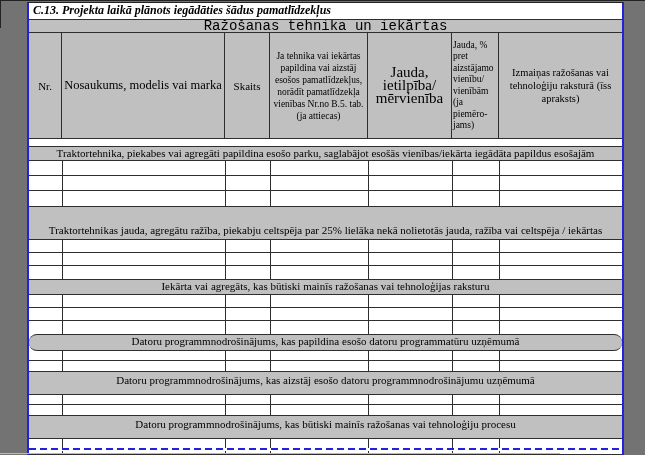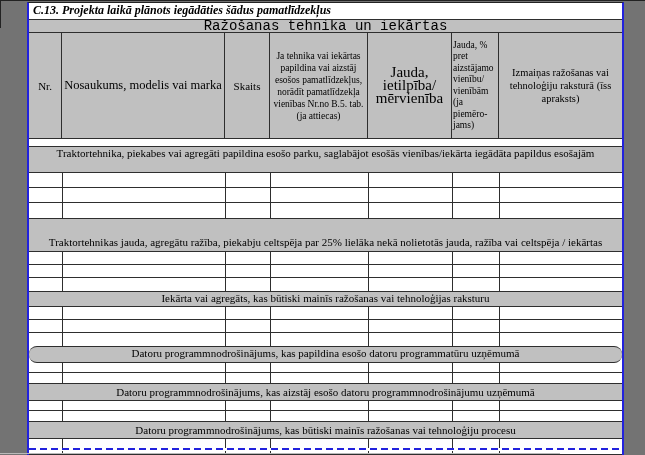--- a/index.html
+++ b/index.html
@@ -28,24 +28,24 @@
   .title-row{height:16px;line-height:15px;padding-left:4px;font-size:12px;font-weight:bold;font-style:italic;white-space:nowrap;overflow:hidden;}
 
   .band{
     background:var(--band-bg);
     border-top:1px solid var(--grid-line);
     border-bottom:1px solid var(--grid-line);
     text-align:center;font-size:11px;line-height:13px;
     overflow:hidden;white-space:nowrap;
   }
   .b14{height:14px;line-height:12px;font-size:14px;font-family:Liberation Mono, monospace;}
-  .b15{height:27px;}
+  .b15{height:15px;}
   .b16{height:16px;}
   .b17{height:17px;border-radius:8px;}
-  .b18{height:18px;line-height:16px;}
+  .b18{height:24px;line-height:16px;}
   .two{height:14px;white-space:normal;line-height:14px;padding:16px 6px;}
 
   .head{
     display:grid;
     grid-template-columns:33px 163px 45px 98px 84px 47px 123px;
     height:106px;background:var(--band-bg);
     border-bottom:1px solid var(--grid-line);
   }
   .hc{
     border-right:1px solid var(--grid-line);

